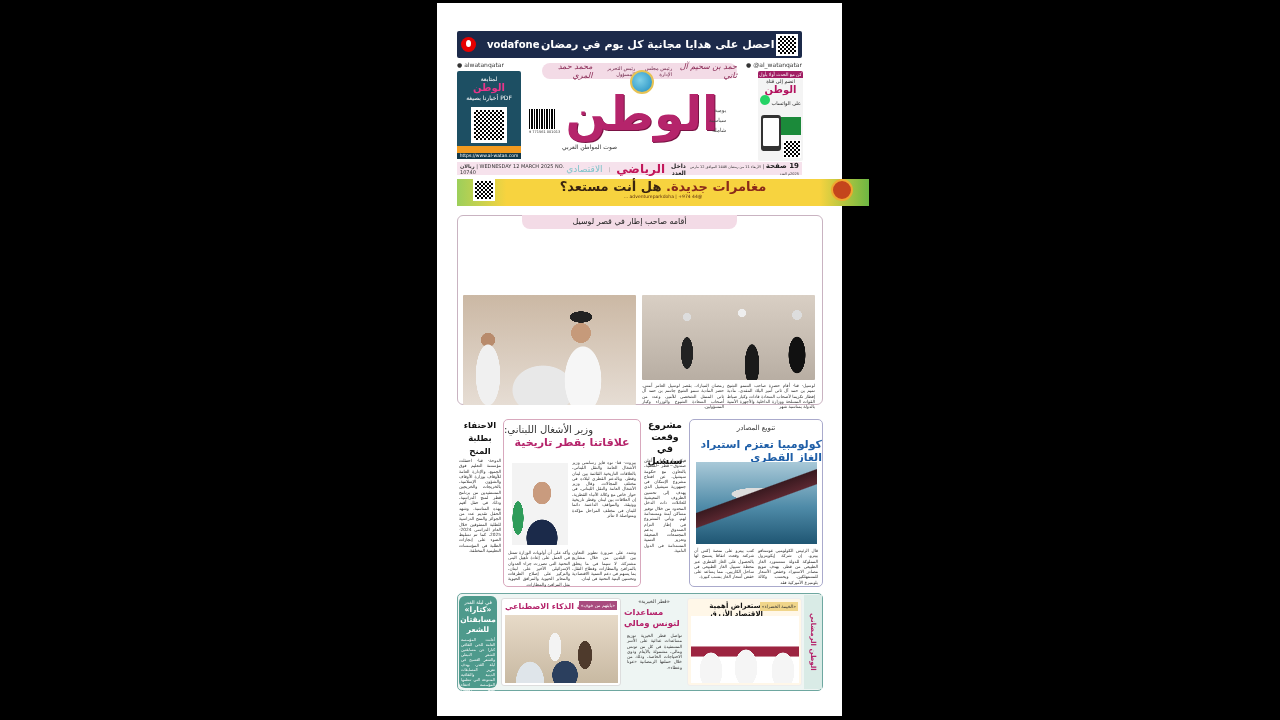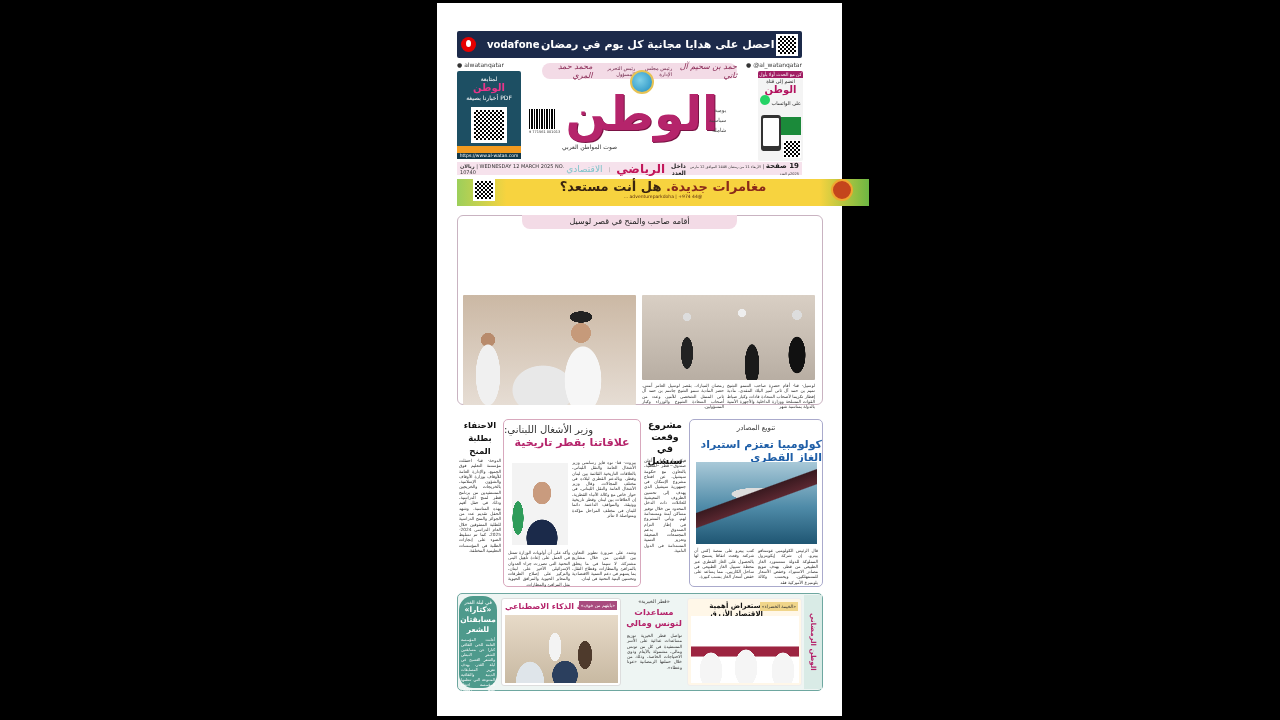--- a/index.html
+++ b/index.html
@@ -101,35 +101,35 @@
       radial-gradient(ellipse 10px 30px at 6px 55px,#2f9c5a 55%,transparent 57%),
       #f3f3f3}
   .box-leb .c1{position:absolute;left:68px;top:40px;width:64px}
   .box-leb .c2{position:absolute;left:68px;top:130px;width:64px}
   .box-leb .c3{position:absolute;left:4px;top:130px;width:62px}
   .celeb-h{left:22px;top:416px;width:42px;font-size:8.5px;font-weight:bold;color:#111;text-align:center;direction:rtl;line-height:13px}
   .celeb-b{left:22px;top:455px;width:42px}
   
   .bottom{left:20px;top:590px;width:366px;height:98px;border:1px solid #6ea7a0;border-radius:5px;background:#eef5f3}
   .side-tab{left:367px;top:592px;width:18px;height:94px;background:#d9ebe6;writing-mode:vertical-rl;font-size:7px;color:#b5246b;font-weight:bold;text-align:center;line-height:18px}
-  .green-col{left:22px;top:593px;width:38px;height:92px;background:#4e9a8c;border-radius:14px;color:#fff;text-align:center;direction:rtl}
+  .green-col{left:22px;top:593px;width:38px;height:92px;background:#4e9a8c;border-radius:6px;color:#fff;text-align:center;direction:rtl}
   .green-col .a{font-size:5px;margin-top:3px}
   .green-col .b{font-size:7.5px;font-weight:bold;line-height:10px}
   .green-col .c{font-size:3.8px;line-height:5px;padding:2px;text-align:justify}
   .ai-box{left:64px;top:595px;width:120px;height:88px;border:1px solid #ddd;background:#fff;border-radius:3px}
   .ai-box .h{position:absolute;left:3px;top:3px;font-size:8px;font-weight:bold;color:#b5246b;direction:rtl}
   .ai-box .tag{position:absolute;right:3px;top:2px;background:#a84b7e;color:#fff;font-size:4.5px;padding:2px}
   .ai-photo{position:absolute;left:3px;top:16px;width:113px;height:68px;background:
       radial-gradient(ellipse 20px 30px at 25px 68px,#dfe5ea 70%,transparent 72%),
       radial-gradient(ellipse 18px 20px at 60px 60px,#2b3f5e 70%,transparent 72%),
       radial-gradient(ellipse 10px 20px at 80px 40px,#4e3a2c 70%,transparent 72%),
       radial-gradient(ellipse 9px 20px at 50px 32px,#f3f3f3 70%,transparent 72%),
       linear-gradient(#e7dac8,#c8b9a2)}
   .tunis-k{left:187px;top:595px;width:60px;font-size:5px;text-align:center;direction:rtl;color:#333}
-  .tunis-h{left:187px;top:604px;width:60px;font-size:8.5px;font-weight:bold;color:#b5246b;text-align:center;direction:rtl;line-height:11px}
+  .tunis-h{left:187px;top:604px;width:60px;font-size:8.5px;font-weight:bold;color:#b5246b;text-align:left;direction:rtl;line-height:11px}
   .tunis-b{left:190px;top:630px;width:55px}
   .econ-box{left:250px;top:595px;width:115px;height:88px;background:#fff7e8;border:1px solid #eee;border-radius:3px}
   .econ-box .h{position:absolute;right:38px;top:3px;font-size:7px;font-weight:bold;color:#111;direction:rtl}
   .econ-box .tag{position:absolute;right:3px;top:3px;background:#f0d58a;color:#333;font-size:4.5px;padding:2px}
   .econ-photo{position:absolute;left:3px;top:17px;width:108px;height:67px;background:
       radial-gradient(ellipse 16px 26px at 20px 55px,#f5f5f5 70%,transparent 72%),
       radial-gradient(ellipse 16px 26px at 55px 52px,#f5f5f5 70%,transparent 72%),
       radial-gradient(ellipse 16px 26px at 92px 55px,#f5f5f5 70%,transparent 72%),
       radial-gradient(ellipse 12px 7px at 55px 62px,#ccc 70%,transparent 72%),
       linear-gradient(#fff 0,#fff 45%,#9c2440 46%,#9c2440 60%,#fff 61%)}
@@ -214,21 +214,21 @@
         <div class="qr-in"></div>
       </div>
     <div class="txt">
       <div class="big"><span>مغامرات جديدة.</span> <b>هل أنت مستعد؟</b></div>
       <div class="sm">@adventureparkdoha | +974 44 …</div>
     </div>
     <div class="adv-logo"></div>
   </div>
 
   <div class="abs main-box"></div>
-  <div class="abs kicker">أقامه صاحب والمنح في قصر لوسيل</div>
+  <div class="abs kicker">أقامه صاحب إطار في قصر لوسيل</div>
   <div class="abs photo photo1"></div>
   <div class="abs photo photo2"></div>
   <div class="abs body-text cap1">لوسيل- قنا- أقام حضرة صاحب السمو الشيخ تميم بن حمد آل ثاني أمير البلاد المفدى، مأدبة إفطار تكريما لأصحاب السعادة قادات وكبار ضباط القوات المسلحة ووزارة الداخلية والأجهزة الأمنية بالدولة بمناسبة شهر</div>
   <div class="abs body-text cap2">رمضان المبارك، بقصر لوسيل العامر أمس. حضر المأدبة سمو الشيخ جاسم بن حمد آل ثاني الممثل الشخصي للأمير، وعدد من أصحاب السعادة الشيوخ والوزراء وكبار المسؤولين.</div>
 
   <div class="abs box-colombia">
     <div class="k">تنويع المصادر</div>
     <div class="h">كولومبيا تعتزم استيراد الغاز القطري</div>
     <div class="ship"></div>
     <div class="c1 body-text">قال الرئيس الكولومبي غوستافو بيترو، إن شركة إيكوبترول المملوكة للدولة ستستورد الغاز الطبيعي من قطر، بهدف تنويع مصادر الاستيراد وخفض الأسعار للمستهلكين. وبحسب وكالة بلومبرغ الأميركية فقد</div>

